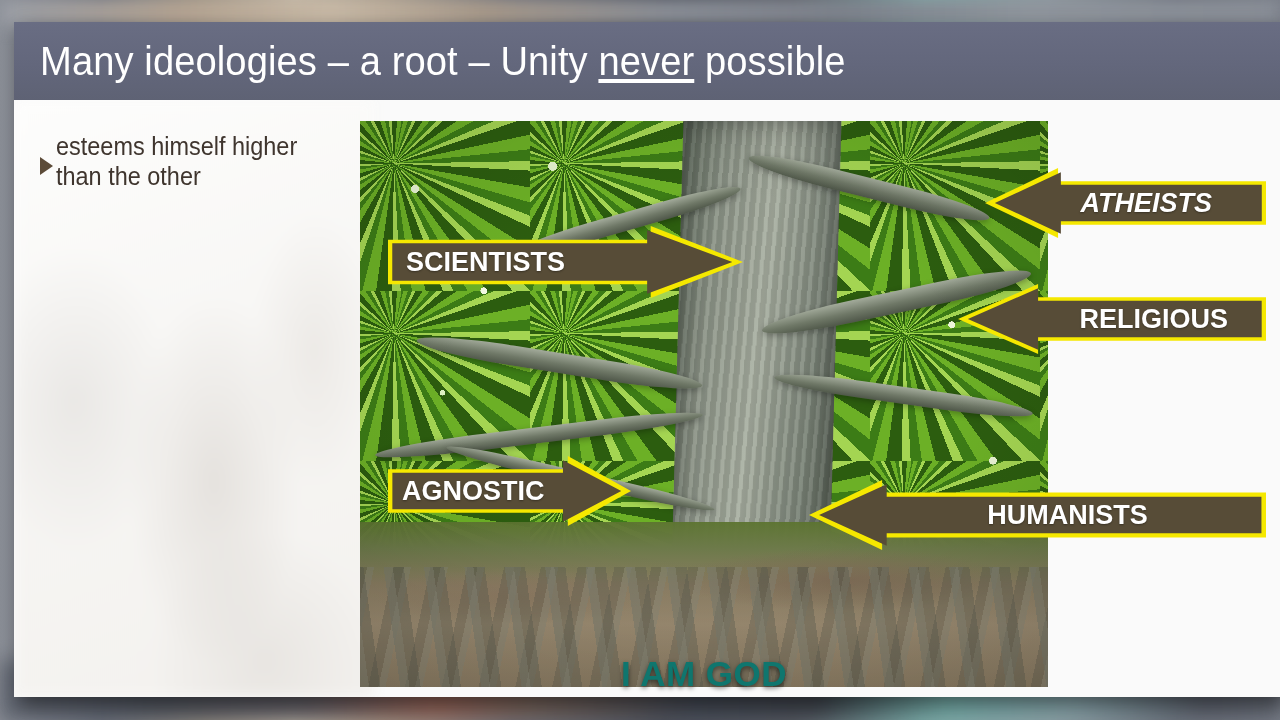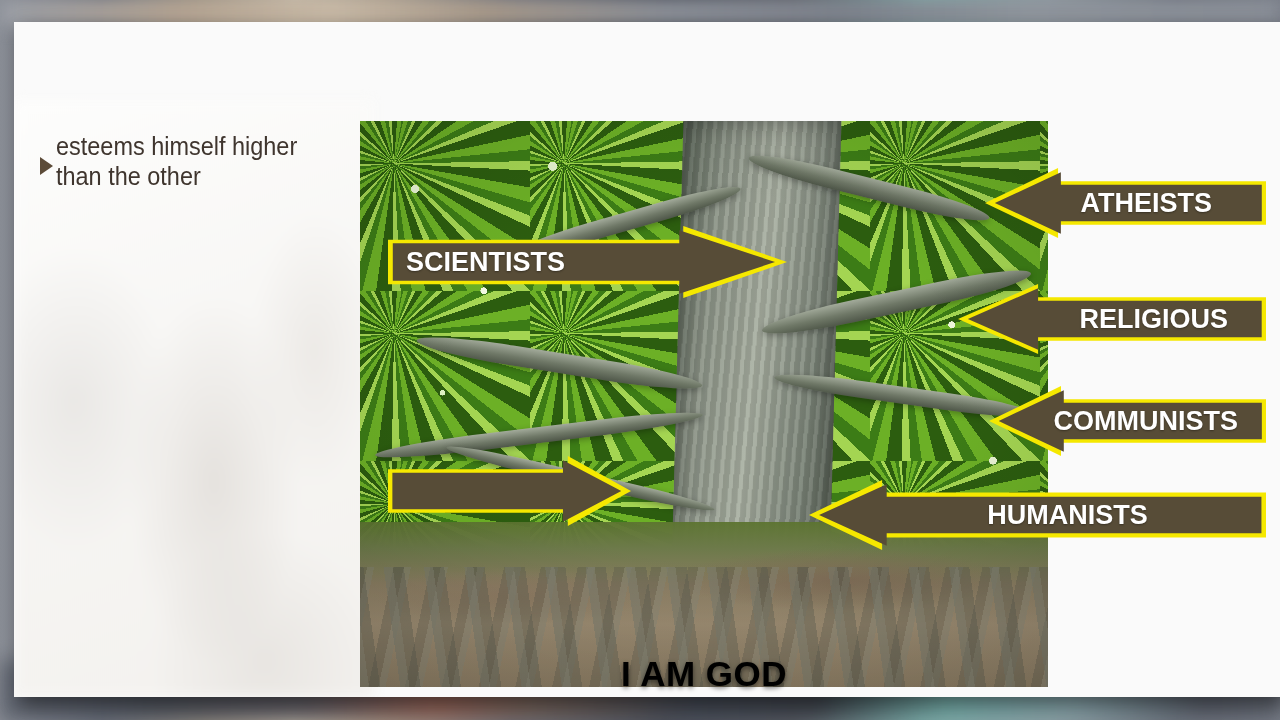--- a/index.html
+++ b/index.html
@@ -218,73 +218,76 @@
   .arrow-left {
     clip-path: polygon(100% 19%, 26% 19%, 26% 0%, 0% 50%, 26% 100%, 26% 81%, 100% 81%);
   }
 
   
   .arrow-wrap { position: absolute; }
   .arrow-wrap .fill, .arrow-wrap .outline { position: absolute; inset: 0; }
   .arrow-wrap .outline { background: #f5e800; }
   .arrow-wrap .fill { background: #574c37; }
 
-  #a-scientists { left: 374px; top: 204px;  width: 355px; height: 72px; padding-left: 44px; }
+  #a-scientists { left: 374px; top: 204px;  width: 355px; height: 72px; }
   #a-agnostic   { left: 374px; top: 434px;  width: 243px; height: 70px; }
   #a-atheists   { left: 971px; top: 146px;  width: 281px; height: 70px; }
   #a-humanists  { left: 944px; top: 262px;  width: 308px; height: 70px; }
   #a-communists { left: 975px; top: 364px;  width: 277px; height: 70px; }
   #a-religious  { left: 795px; top: 458px;  width: 457px; height: 70px; }
 
   .arrow-wrap .label {
     position: absolute;
     top: 0; bottom: 0;
     display: flex;
     align-items: center;
     color: #fff;
     font-size: 27px;
     font-weight: bold;
     font-family: "Liberation Sans", sans-serif;
     text-shadow: 0 1px 2px rgba(0,0,0,.35);
     pointer-events: none;
   }
   #a-scientists .label { left: 18px;  }
   #a-agnostic   .label { left: 14px;  }
-  #a-atheists   .label { left: 0; right: 14px; justify-content: flex-end; padding-right: 40px;}
+  #a-atheists   .label { left: 0; right: 14px; justify-content: flex-end; padding-right: 40px; font-style: italic;}
   #a-humanists  .label { left: 0; right: 14px; justify-content: flex-end; padding-right: 24px;}
   #a-communists .label { left: 0; right: 14px; justify-content: flex-end; padding-right: 14px;}
   #a-religious  .label { left: 0; right: 0;    justify-content: center;  padding-left: 60px;}
 
   
   #i-am-god {
     position: absolute;
     left: 346px;
     top: 632px;
     width: 688px;
     text-align: center;
-    color: #000000;
+    color: #0f766e;
     font-size: 35px;
     font-weight: bold;
     letter-spacing: .5px;
     font-family: "Liberation Sans", sans-serif;
     text-shadow: 0 2px 5px rgba(0,0,0,.55);
   }
 </style>
 </head>
 <body>
 
 <div id="backdrop">
   <div id="backdrop-top"></div>
   <div id="backdrop-bottom"></div>
 </div>
 
 <div id="slide">
 
   <div id="slide-ghost"></div>
 
+  <div id="title-bar">
+    <div id="title-text"><span>Many ideologies – a root – Unity </span><span class="u">never</span><span> possible</span></div>
+  </div>
 
   <div id="bullets">
     <div class="bullet">
       <span class="bullet-marker"></span>
       <span class="bullet-text">esteems himself higher than the other</span>
     </div>
   </div>
 
   <div id="photo">
     <div id="photo-canopy"></div>
@@ -305,39 +308,35 @@
 
   <div class="arrow-wrap" id="a-scientists">
     <div class="outline arrow-right"></div>
     <div class="fill arrow-right" style="clip-path: polygon(1.2% 24%, 73% 24%, 73% 6%, 97% 50%, 73% 94%, 73% 76%, 1.2% 76%);"></div>
     <div class="label">SCIENTISTS</div>
   </div>
 
   <div class="arrow-wrap" id="a-agnostic">
     <div class="outline arrow-right"></div>
     <div class="fill arrow-right" style="clip-path: polygon(1.8% 24%, 72% 24%, 72% 6%, 96% 50%, 72% 94%, 72% 76%, 1.8% 76%);"></div>
+    <div class="label">AGNOSTIC</div>
   </div>
 
   <div class="arrow-wrap" id="a-atheists">
     <div class="outline arrow-left"></div>
     <div class="fill arrow-left" style="clip-path: polygon(98.5% 24%, 27% 24%, 27% 6%, 3.5% 50%, 27% 94%, 27% 76%, 98.5% 76%);"></div>
     <div class="label">ATHEISTS</div>
   </div>
 
   <div class="arrow-wrap" id="a-humanists">
     <div class="outline arrow-left"></div>
     <div class="fill arrow-left" style="clip-path: polygon(98.6% 24%, 26% 24%, 26% 6%, 3.2% 50%, 26% 94%, 26% 76%, 98.6% 76%);"></div>
     <div class="label">RELIGIOUS</div>
   </div>
 
-  <div class="arrow-wrap" id="a-communists">
-    <div class="outline arrow-left"></div>
-    <div class="fill arrow-left" style="clip-path: polygon(98.5% 24%, 27% 24%, 27% 6%, 3.5% 50%, 27% 94%, 27% 76%, 98.5% 76%);"></div>
-    <div class="label">COMMUNISTS</div>
-  </div>
 
   <div class="arrow-wrap" id="a-religious">
     <div class="outline arrow-left" style="clip-path: polygon(100% 18%, 16% 18%, 16% 0%, 0% 50%, 16% 100%, 16% 82%, 100% 82%);"></div>
     <div class="fill arrow-left" style="clip-path: polygon(99% 24%, 17% 24%, 17% 6%, 2.2% 50%, 17% 94%, 17% 76%, 99% 76%);"></div>
     <div class="label">HUMANISTS</div>
   </div>
 
   <div id="i-am-god">I AM GOD</div>
 
 </div>

